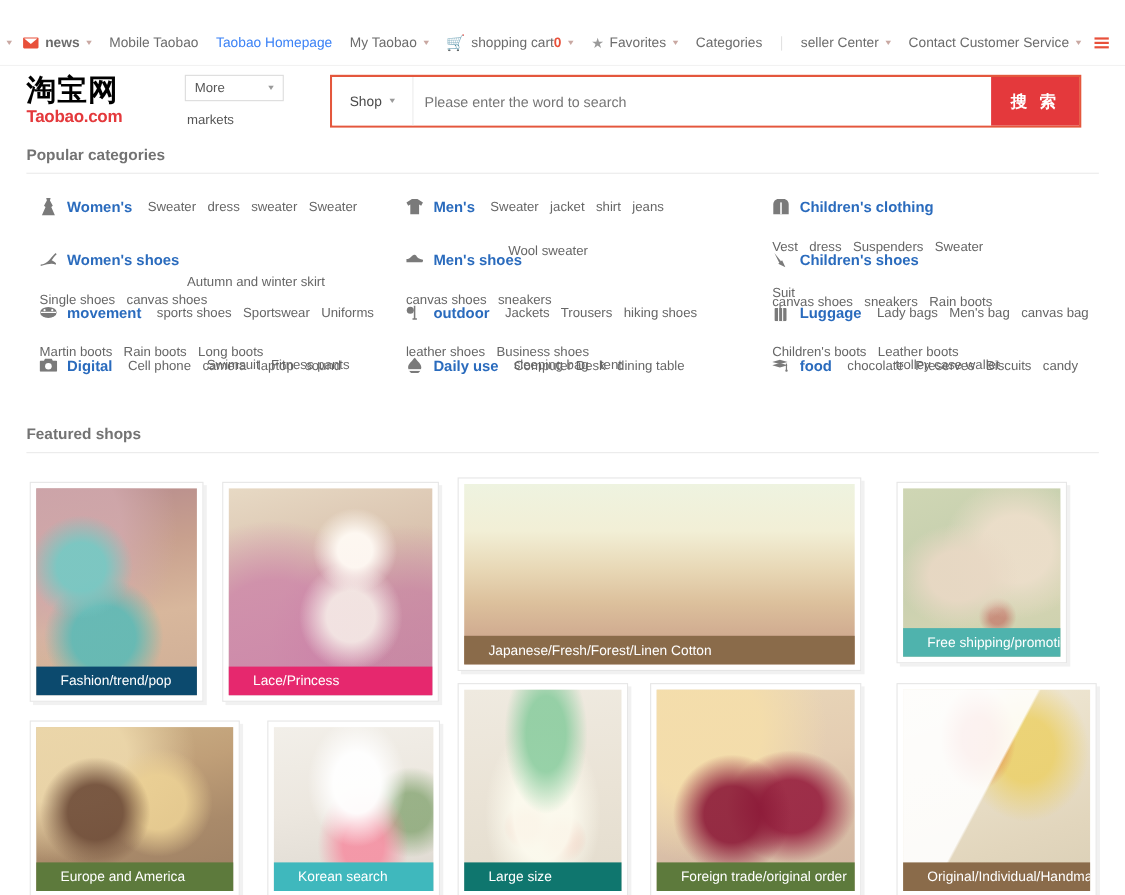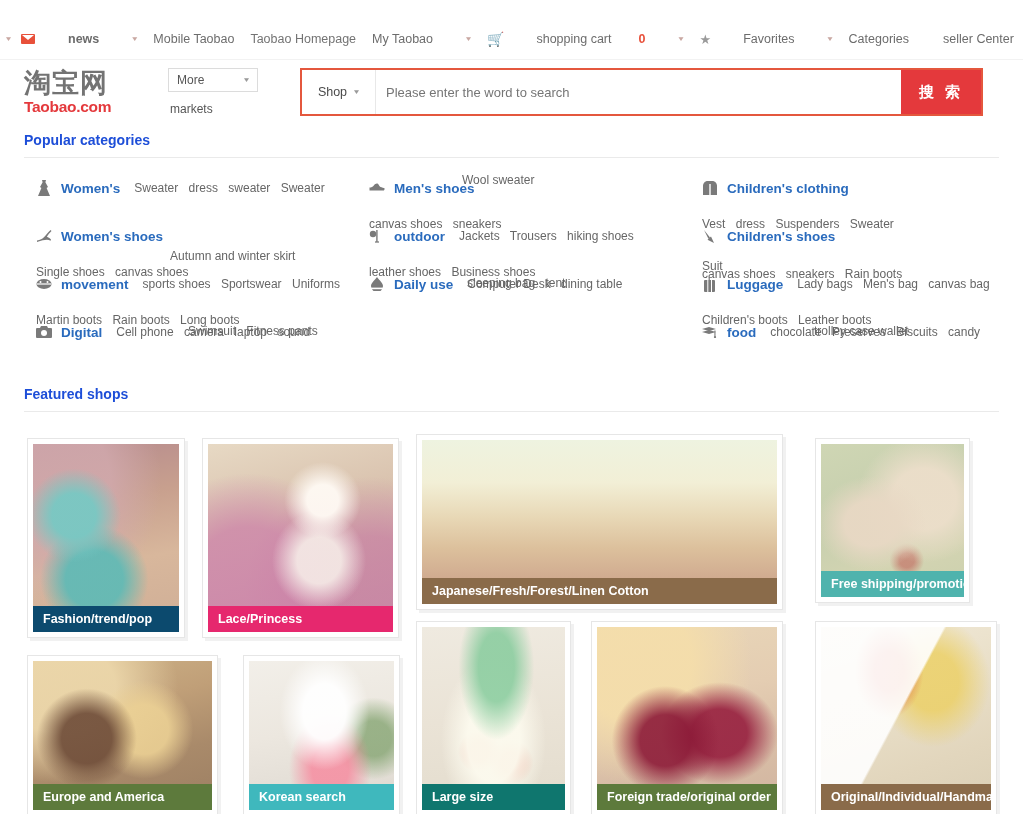--- a/index.html
+++ b/index.html
@@ -32,23 +32,22 @@
     background:#f2f2f2;
   }
   .tn{
     display:flex;
     align-items:center;
     padding:0 8px;
     white-space:nowrap;
     color:#6c6c6c;
     text-decoration:none;
     cursor:pointer;
-    gap:27px;
-  }
-  .tn.red{ color:#737373; }
+  }
+  .tn.red{ color:#3b82f6; }
   .caret{
     display:inline-block;
     margin-left:6px;
     color:#c9a8a2;
     font-size:10px;
     line-height:1;
     transform:scaleY(.75);
     cursor:pointer;
   }
   .caret.lead{ margin-left:0; margin-right:2px;}
@@ -100,21 +99,21 @@
     align-items:flex-start;
     padding:16px 24px 0 24px;
     position:relative;
     height:66px;
   }
   .logo-wrap{ width:112px; flex:none; }
   .logo-cn{
     font-family:"DejaVu Sans", sans-serif;
     font-size:27px;
     font-weight:bold;
-    color:#737373;
+    color:#000000;
     letter-spacing:1px;
     line-height:30px;
     white-space:nowrap;
   }
   .logo-en{
     font-size:15.5px;
     font-weight:bold;
     color:#e4393c;
     letter-spacing:-.3px;
     line-height:16px;
@@ -191,21 +190,21 @@
     font-weight:bold;
   }
 
   
   .sec-head{
     margin:14px 24px 0 24px;
     padding-bottom:9px;
     border-bottom:1px solid #eaeaea;
     font-size:14px;
     font-weight:bold;
-    color:#1d4ed8;
+    color:#737373;
   }
 
   
   .cats{
     display:flex;
     padding:0 36px;
     margin-top:14px;
     height:200px;
   }
   .cat-col{ width:333px; flex:none; position:relative; }
@@ -285,24 +284,24 @@
     inset:5px 5px 5px 5px;
     background-size:cover;
     background-position:center;
   }
   .card .cap{
     position:absolute;
     left:5px; right:5px; bottom:5px;
     height:26px;
     display:flex;
     align-items:center;
-    padding-left:10px;
+    padding-left:22px;
     color:#fff;
     font-size:12.5px;
-    font-weight:bold;
+    font-weight:normal;
     white-space:nowrap;
     overflow:hidden;
   }
 
   
   .img-bike{
     background:
       radial-gradient(circle at 28% 38%, rgba(120,200,195,.95) 0 14%, rgba(120,200,195,0) 30%),
       radial-gradient(circle at 42% 72%, rgba(92,186,182,.9) 0 18%, rgba(92,186,182,0) 34%),
       radial-gradient(ellipse at 18% 20%, rgba(210,170,175,.8) 0 30%, rgba(210,170,175,0) 60%),
@@ -534,20 +533,36 @@
           <a>Cell phone</a>
           <a>camera</a>
           <a>laptop</a>
           <a>sound</a>
         </span>
       </div>
     </div>
   </div>
 
   <div class="cat-col">
+    <div class="cat-row">
+      <div class="cat-line">
+        <span class="cat-ico">
+          <svg width="16" height="14" viewBox="0 0 16 14" fill="#7a7a7a">
+              <path d="M5.5 0h5l5 3-1.6 3-1.9-1V14H4V5L2.1 6 .5 3z"></path>
+            </svg>
+        </span>
+        <a class="cat-title">Men's</a>
+        <span class="cat-links">
+          <a>Sweater</a>
+          <a>jacket</a>
+          <a>shirt</a>
+          <a>jeans</a>
+        </span>
+      </div>
+    </div>
 
     <div class="cat-row">
       <div class="cat-wrap-line" style="left:93px;top:1px;">
         <a>Wool sweater</a>
       </div>
       <div class="cat-line">
         <span class="cat-ico">
           <svg width="16" height="10" viewBox="0 0 16 10" fill="#7a7a7a">
               <path d="M.5 4.5c2 0 3-.8 4.3-2.1C6 1.2 7 .4 8.2.6c1.3.2 1.4 1.6 2.4 2.6 1 1 2.8 1.4 4.3 1.8.9.2 1.1 1.2 0 2.4H.5z"></path>
             </svg>

